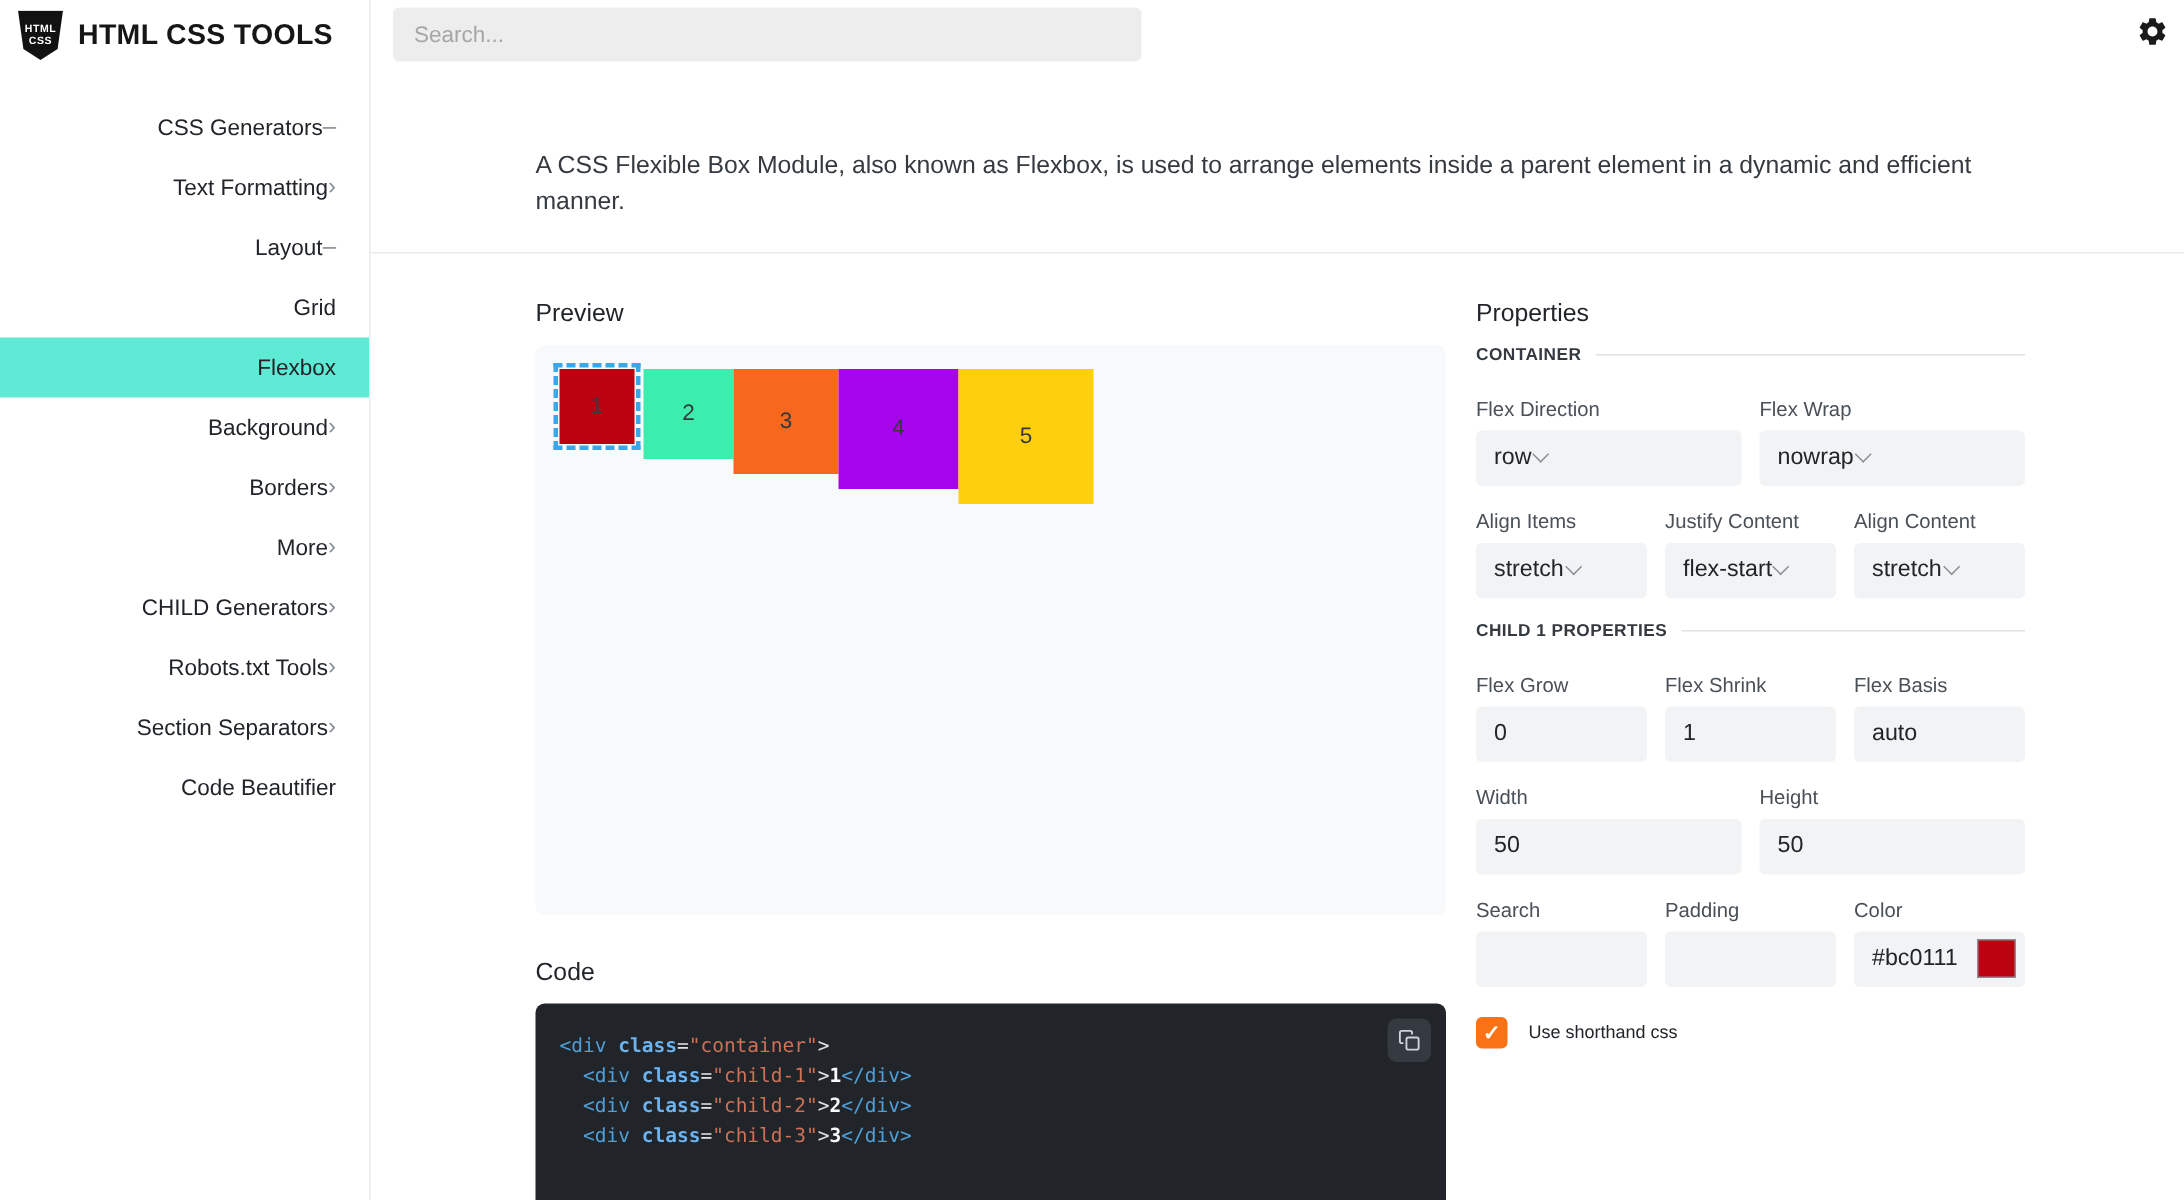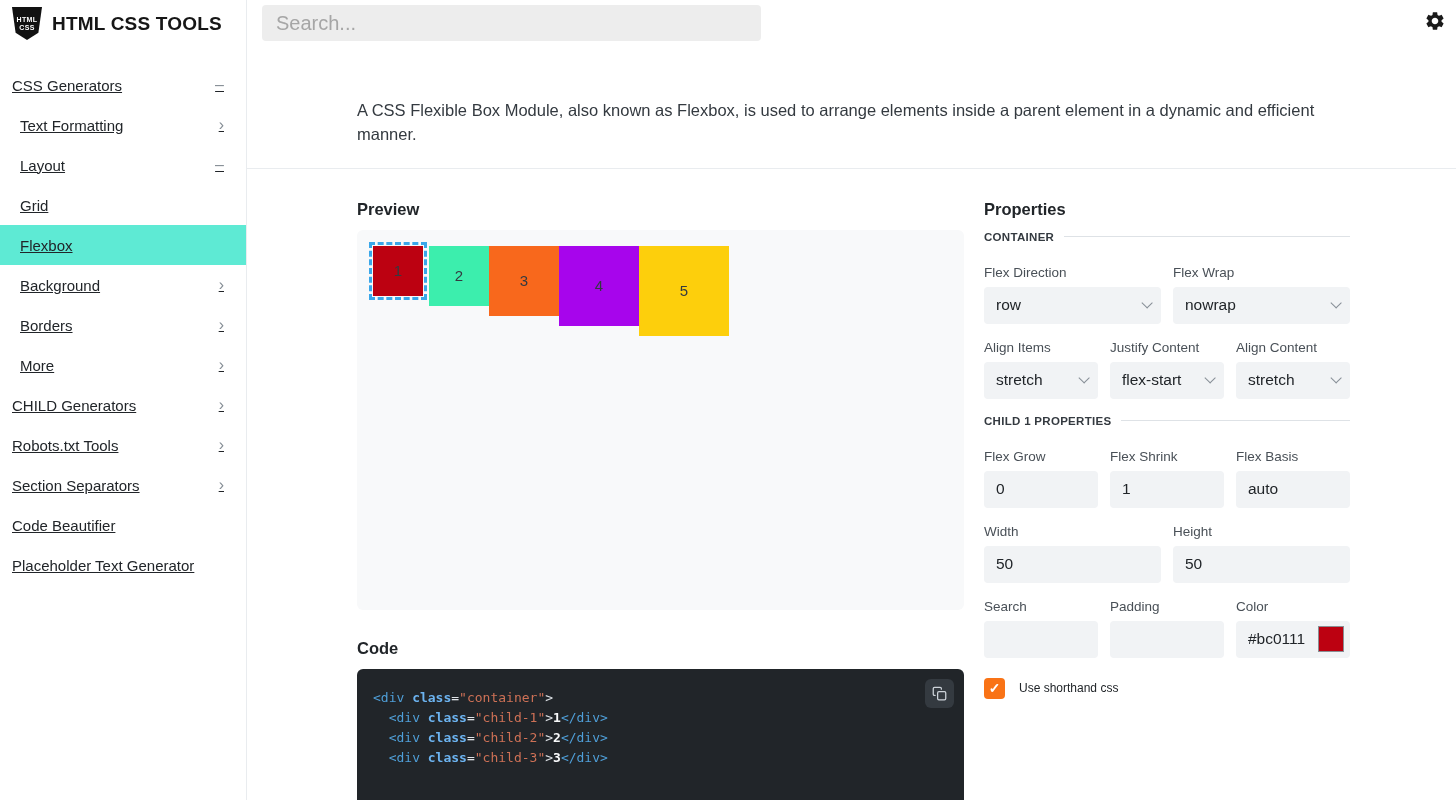--- a/index.html
+++ b/index.html
@@ -10,47 +10,47 @@
   
   .sidebar { width:247px; min-width:247px; height:100%; background:#fff;
              border-right:1px solid #e9ecef; }
   .logo-row { display:flex; align-items:center; gap:10px; padding:7px 12px; }
   .logo-badge { width:30px; height:33px; background:#121212; color:#fff;
                 clip-path:polygon(0 0,100% 0,88% 78%,50% 100%,12% 78%);
                 display:flex; flex-direction:column; align-items:center; justify-content:center; }
   .logo-badge span { font-size:7px; font-weight:bold; line-height:8px; letter-spacing:.4px; }
   .logo-title { font-size:19px; font-weight:bold; letter-spacing:.2px; color:#161616; }
   .nav { margin-top:18px; }
-  .nav-item { height:40px; display:flex; align-items:center; justify-content:space-between;
-              padding-right:22px; font-size:15px; color:#212529; cursor:pointer;text-decoration:underline; }
+  .nav-item { height:40px; display:flex; align-items:center; justify-content:flex-end;
+              padding-right:22px; font-size:15px; color:#212529; cursor:pointer; }
   .nav-item.lvl1 { padding-left:12px; }
   .nav-item.lvl2 { padding-left:20px; }
   .nav-item.lvl3 { padding-left:20px; }
   .nav-item.active { background:#5eead4; }
   .nav-suffix { color:#868e96; font-size:16px; line-height:1; }
 
   
   .main { flex:1; position:relative; }
   .topbar { height:46px; position:relative; }
   .search-input { position:absolute; left:15px; top:5px; width:499px; height:36px;
                   background:#ededed; border:none; border-radius:4px; padding:0 14px;
-                  font-size:20px; font-family:inherit; color:#212529; outline:none; }
+                  font-size:15px; font-family:inherit; color:#212529; outline:none; }
   .search-input::placeholder { color:#a6a6a6; }
   .settings-btn { position:absolute; right:9px; top:10px; width:24px; height:24px;
                   background:none; border:none; cursor:pointer; color:#1a1a1a; }
 
   .page-head { padding:40px 105px 0 110px; }
   .page-title { font-size:27px; font-weight:bold; color:#212529; }
   .page-desc { margin-top:13px; font-size:16.5px; line-height:1.45; color:#343a40; max-width:990px; }
   .head-divider { border-bottom:1px solid #e9ecef; margin-top:21px; }
 
   .content { display:flex; gap:20px; padding:31px 105px 0 110px; }
   .col-left { width:607px; min-width:607px; }
   .col-right { width:366px; min-width:366px; }
-  .sec-h { font-size:16.5px; font-weight:700; color:#212529; margin-bottom:11px; }
+  .sec-h { font-size:16.5px; font-weight:400; color:#212529; margin-bottom:11px; }
 
   
   .preview-panel { height:380px; background:#f8f9fa; border-radius:6px; padding:16px 16px 16px 12px;
                    display:flex; align-items:flex-start; }
   .pbox { display:flex; align-items:center; justify-content:center; font-size:15px;
           color:#343a40; cursor:pointer; flex:0 0 auto; }
   .pbox.selected { outline:3px dashed #3aa7e9; outline-offset:1px; margin:0 6px 0 4px; }
 
   
   .code-head { margin-top:29px; }
@@ -69,21 +69,21 @@
 
   
   .section-row { display:flex; align-items:center; gap:10px; margin:12px 0 22px; }
   .section-label { font-size:11.5px; font-weight:bold; letter-spacing:.3px; color:#343a40; white-space:nowrap; }
   .section-line { flex:1; height:1px; background:#dee2e6; }
   .frow { display:flex; gap:12px; margin-bottom:16px; }
   .field { flex:1 1 0; min-width:0; }
   .field-label { font-size:13.5px; color:#495057; margin-bottom:7px; }
   .control { height:37px; background:#f1f3f5; border-radius:4px; display:flex; align-items:center;
              padding:0 12px; font-size:15.5px; color:#212529; }
-  .select { justify-content:space-between; cursor:pointer; }
+  .select { justify-content:flex-start; cursor:pointer; }
   .caret { width:8px; height:8px; border-right:1.6px solid #868e96; border-bottom:1.6px solid #868e96;
            transform:rotate(45deg) translateY(-3px); }
   .tinput { width:100%; height:37px; background:#f1f3f5; border:none; border-radius:4px;
             padding:0 12px; font-size:15.5px; font-family:inherit; color:#212529; outline:none; }
   .color-control { justify-content:space-between; cursor:pointer; padding-right:6px; }
   .swatch { width:26px; height:26px; border:1px solid #8a8f94; }
 
   .check-row { display:flex; align-items:center; margin-top:20px; }
   .checkbox { width:21px; height:21px; background:#f97316; border-radius:4px; cursor:pointer;
               display:flex; align-items:center; justify-content:center;
@@ -141,23 +141,20 @@
       <div class="nav-item lvl1">
         <span>Robots.txt Tools</span>
         <span class="nav-suffix">›</span>
       </div>
       <div class="nav-item lvl1">
         <span>Section Separators</span>
         <span class="nav-suffix">›</span>
       </div>
       <div class="nav-item lvl1">
         <span>Code Beautifier</span>
-      </div>
-      <div class="nav-item lvl1">
-        <span>Placeholder Text Generator</span>
       </div>
     </nav>
   </aside>
 
   <main class="main">
     <div class="topbar">
       <input class="search-input" type="text" placeholder="Search..." style="">
       <button class="settings-btn">
         <svg width="22" height="22" viewBox="0 0 24 24" fill="currentColor">
           <path d="M19.14 12.94c.04-.3.06-.61.06-.94 0-.32-.02-.64-.07-.94l2.03-1.58c.18-.14.23-.41.12-.61l-1.92-3.32c-.12-.22-.37-.29-.59-.22l-2.39.96c-.5-.38-1.03-.7-1.62-.94l-.36-2.54c-.04-.24-.24-.41-.48-.41h-3.84c-.24 0-.43.17-.47.41l-.36 2.54c-.59.24-1.13.57-1.62.94l-2.39-.96c-.22-.08-.47 0-.59.22L2.74 8.87c-.12.21-.08.47.12.61l2.03 1.58c-.05.3-.09.63-.09.94s.02.64.07.94l-2.03 1.58c-.18.14-.23.41-.12.61l1.92 3.32c.12.22.37.29.59.22l2.39-.96c.5.38 1.03.7 1.62.94l.36 2.54c.05.24.24.41.48.41h3.84c.24 0 .44-.17.47-.41l.36-2.54c.59-.24 1.13-.56 1.62-.94l2.39.96c.22.08.47 0 .59-.22l1.92-3.32c.12-.22.07-.47-.12-.61l-2.01-1.58zM12 15.6c-1.98 0-3.6-1.62-3.6-3.6s1.62-3.6 3.6-3.6 3.6 1.62 3.6 3.6-1.62 3.6-3.6 3.6z"></path>

